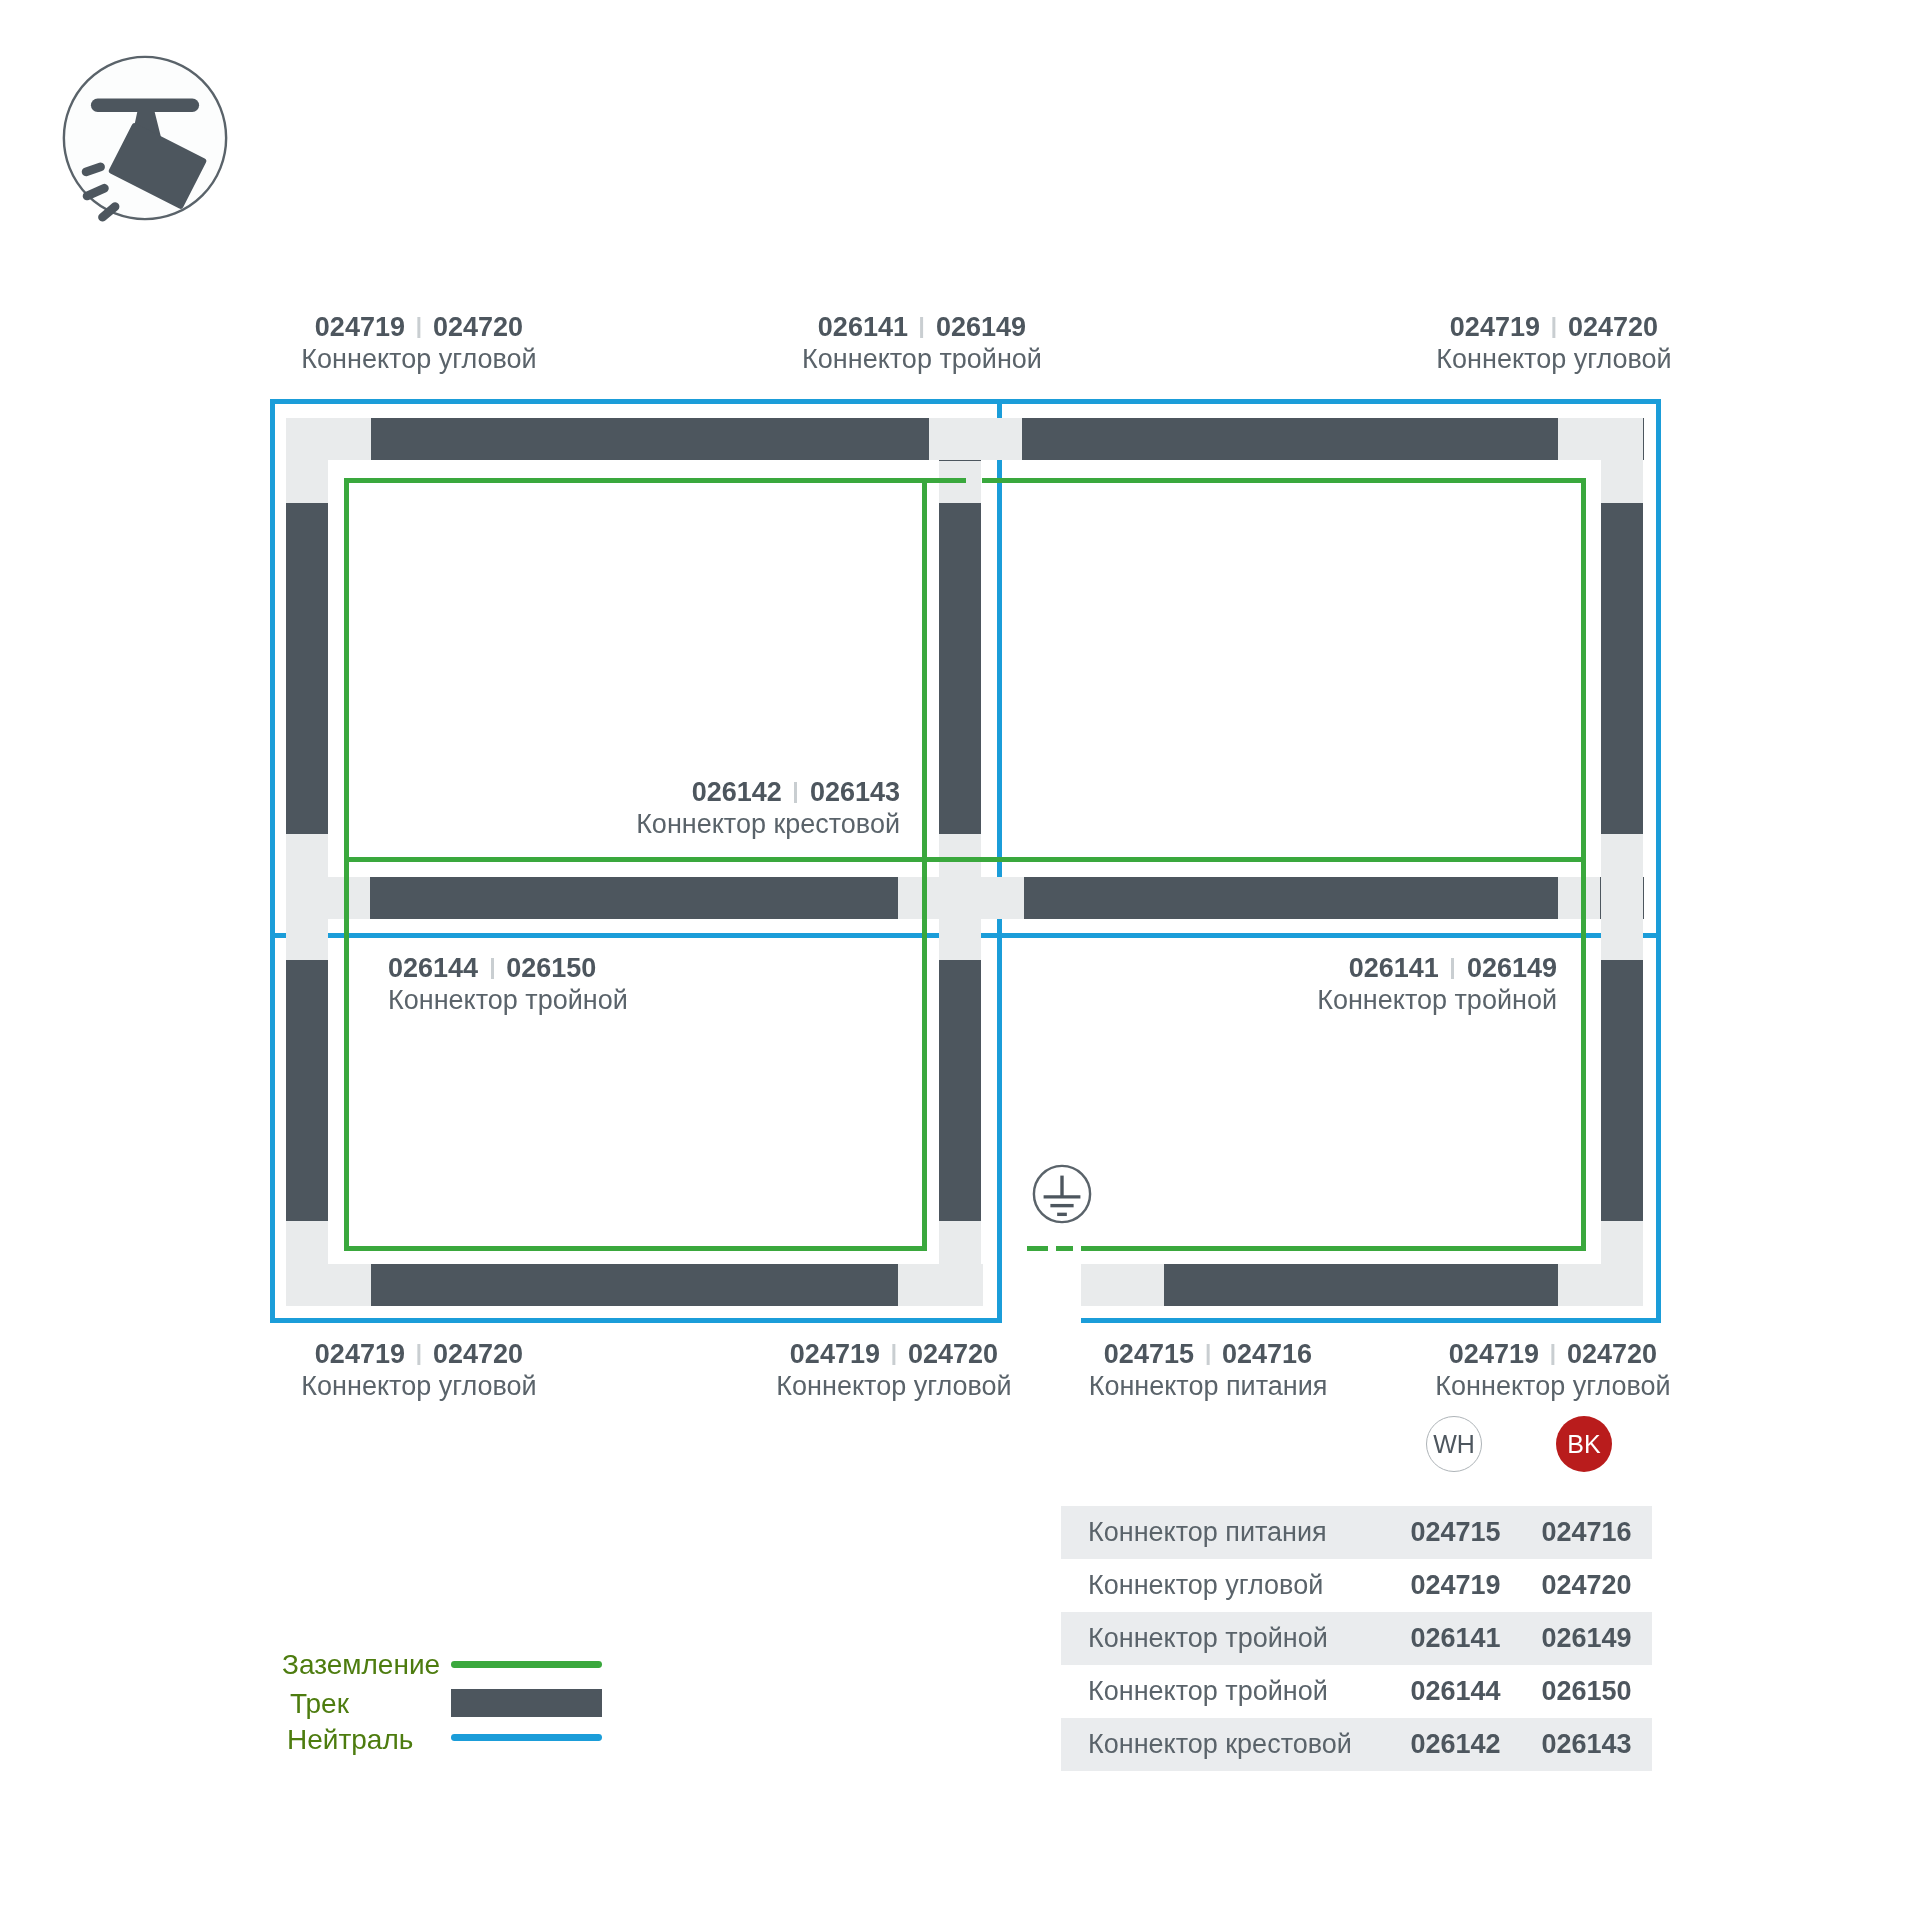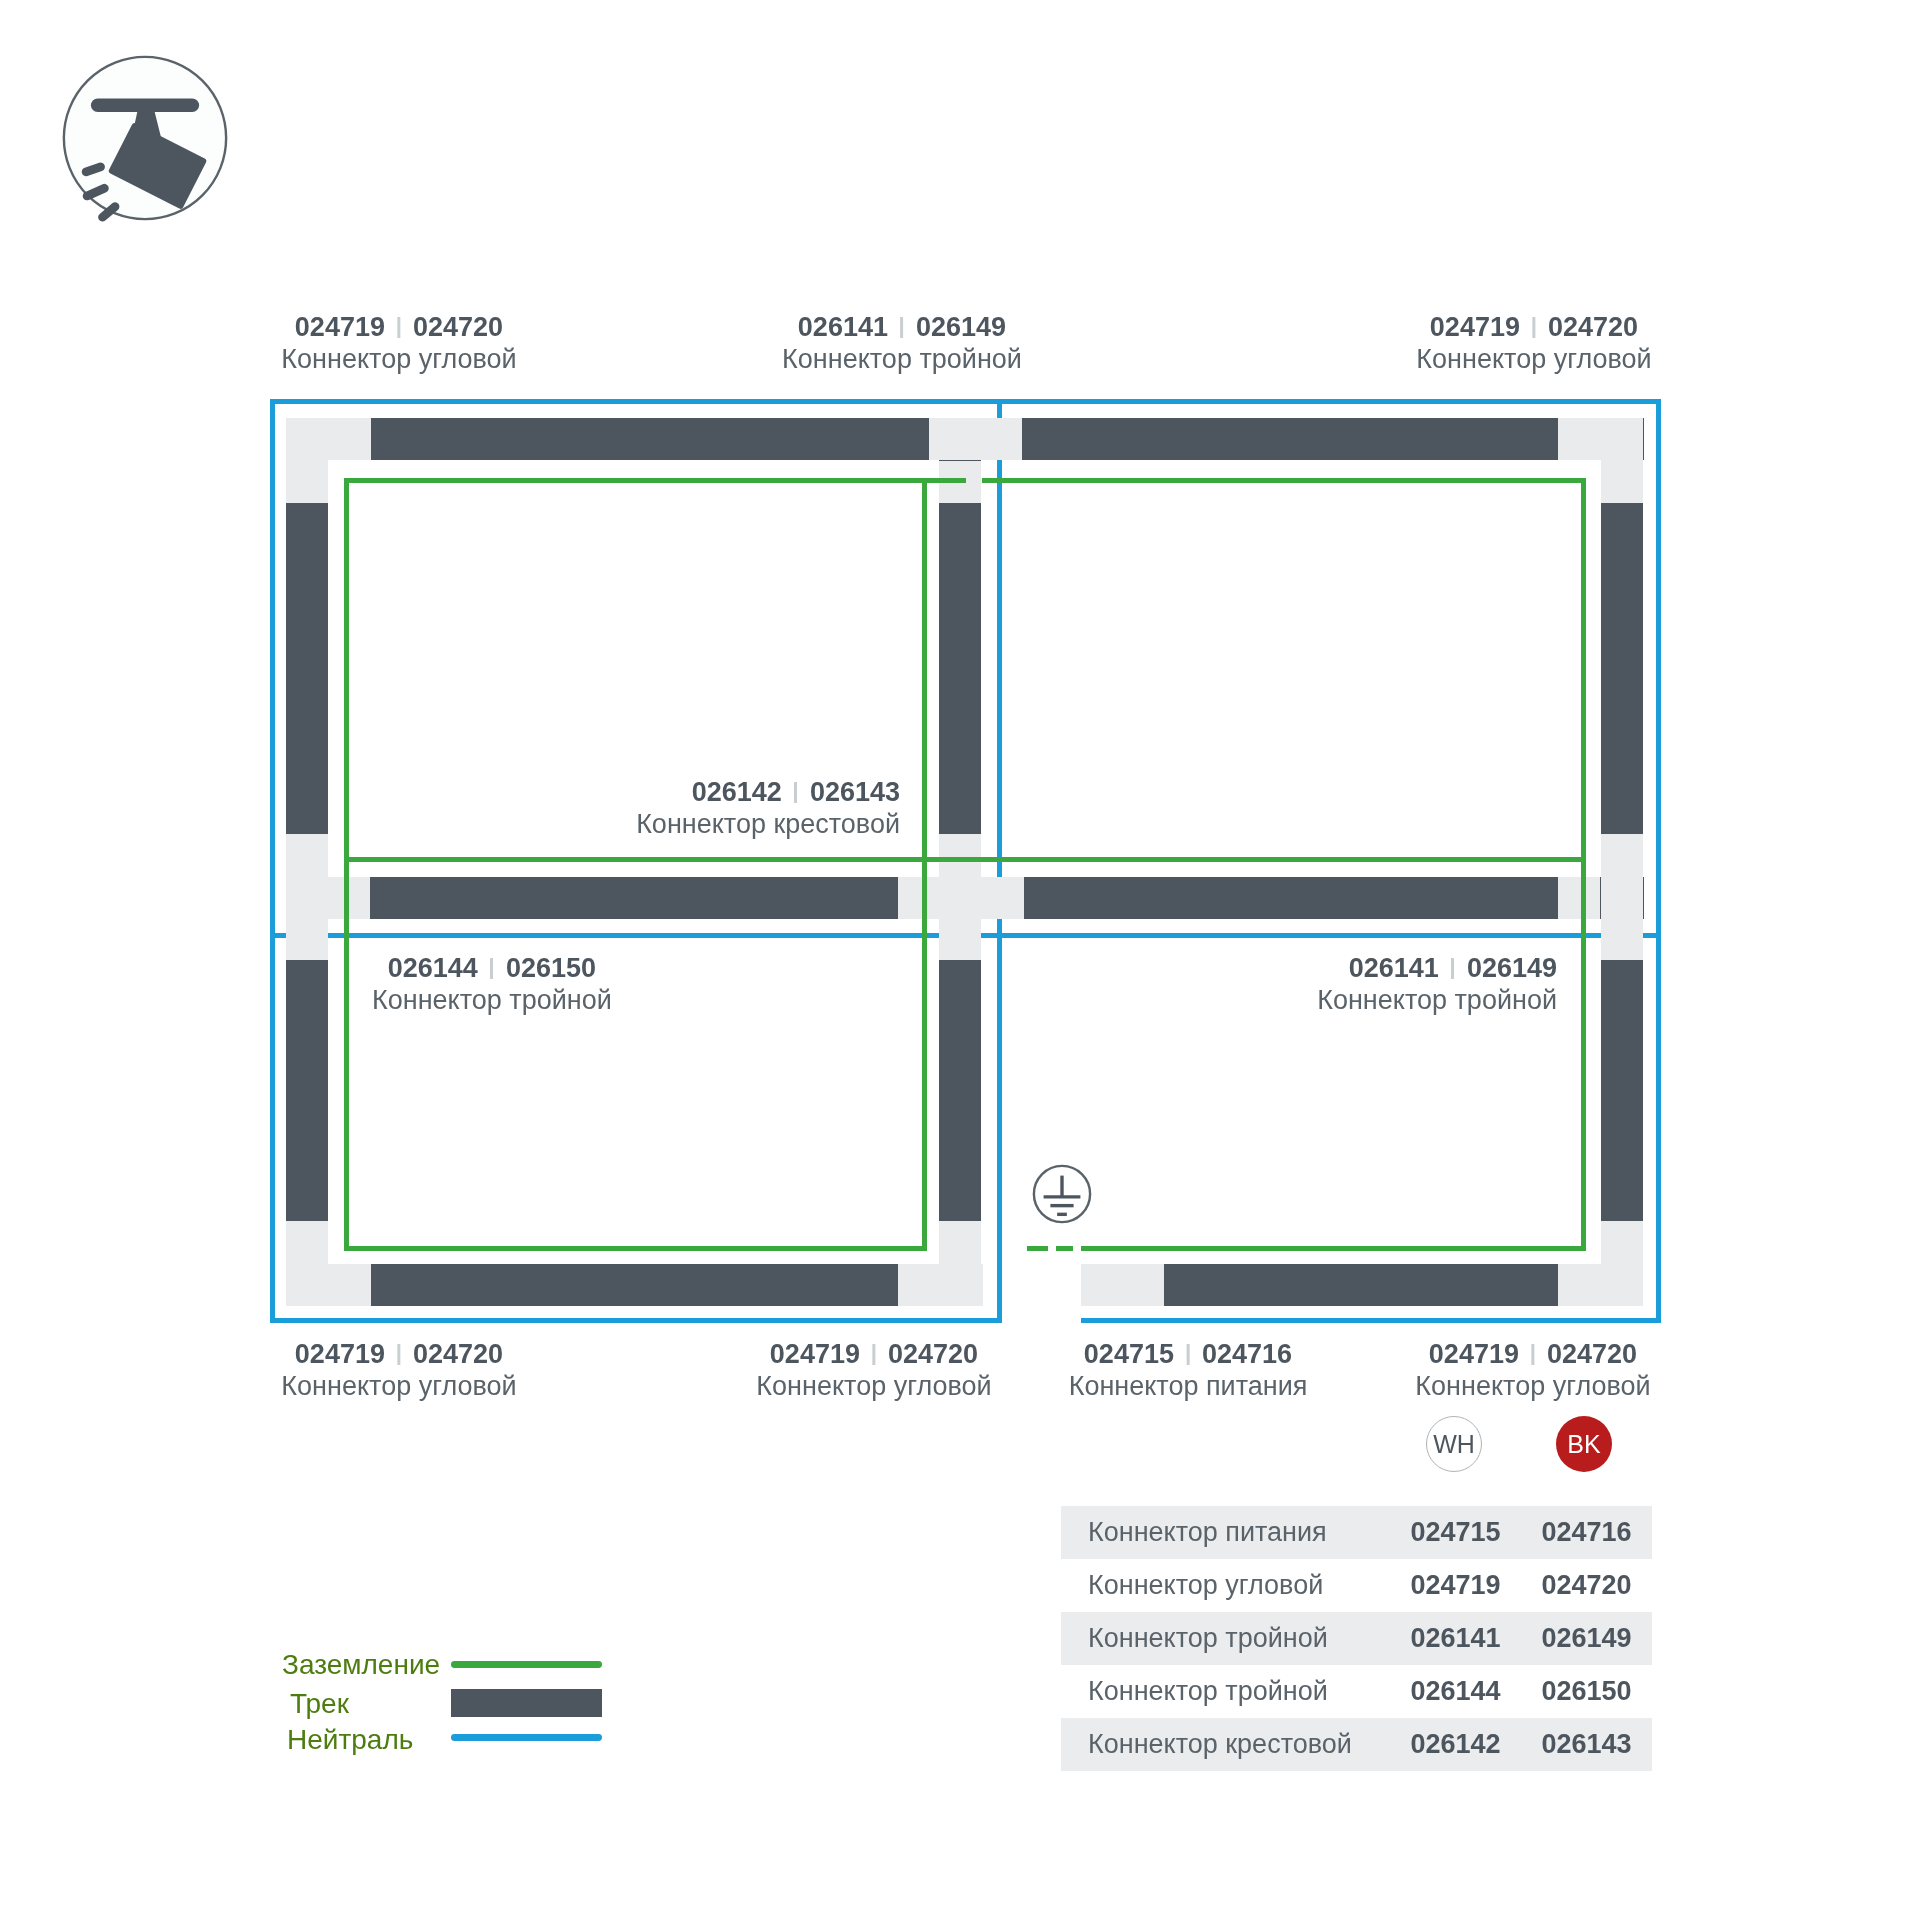--- a/index.html
+++ b/index.html
@@ -9,21 +9,21 @@
   .track{position:absolute;background:#4d565e;}
   .conn{position:absolute;background:#e9ebec;}
   .gline{position:absolute;background:#3aa83d;}
   .bline{position:absolute;background:#1b9dd9;}
   .title{position:absolute;left:290px;top:129px;font-size:45px;font-weight:700;
          color:#4d565e;letter-spacing:1.4px;white-space:nowrap;}
   .lbl{position:absolute;text-align:center;white-space:nowrap;}
   .lbl .codes{font-size:27px;font-weight:700;color:#4d565e;line-height:29px;}
   .lbl .sep{display:inline-block;width:2.9px;height:21px;background:#c9ced1;margin:0 12.6px;vertical-align:-1.9px;}
   .lbl .nm{font-size:27px;color:#5a636a;line-height:29px;margin-top:2.9px;}
-  .lbl.center{transform:translateX(-50%);}
+  .lbl.center{transform:translateX(-50%);margin-left:20px;}
   .lbl.rightal{text-align:right;}
   .lbl.leftal{text-align:left;}
   .legend-label{position:absolute;font-size:28px;color:#4d7c0f;white-space:nowrap;}
   .swatch{position:absolute;}
   .badge{position:absolute;width:56px;height:56px;border-radius:50%;display:flex;
          align-items:center;justify-content:center;font-size:25px;box-sizing:border-box;}
   .badge.wh{background:#ffffff;border:1.9px solid #aeb4b8;color:#4d565e;}
   .badge.bk{background:#b91c1c;color:#ffffff;}
   .ptable{position:absolute;left:1061px;top:1506px;width:591px;}
   .trow{height:53px;display:flex;align-items:center;}
@@ -116,21 +116,21 @@
     <div class="nm">Коннектор тройной</div>
   </div>
   <div class="lbl center" style="left:1534px;top:313px;">
     <div class="codes"><span>024719</span><span class="sep"></span><span>024720</span></div>
     <div class="nm">Коннектор угловой</div>
   </div>
   <div class="lbl rightal" style="right:1031px;top:778px;">
     <div class="codes"><span>026142</span><span class="sep"></span><span>026143</span></div>
     <div class="nm">Коннектор крестовой</div>
   </div>
-  <div class="lbl leftal" style="left:372px;top:954px;text-align:center;">
+  <div class="lbl leftal" style="left:388px;top:954px;">
     <div class="codes"><span>026144</span><span class="sep"></span><span>026150</span></div>
     <div class="nm">Коннектор тройной</div>
   </div>
   <div class="lbl rightal" style="right:374px;top:954px;">
     <div class="codes"><span>026141</span><span class="sep"></span><span>026149</span></div>
     <div class="nm">Коннектор тройной</div>
   </div>
   <div class="lbl center" style="left:399px;top:1340px;">
     <div class="codes"><span>024719</span><span class="sep"></span><span>024720</span></div>
     <div class="nm">Коннектор угловой</div>

